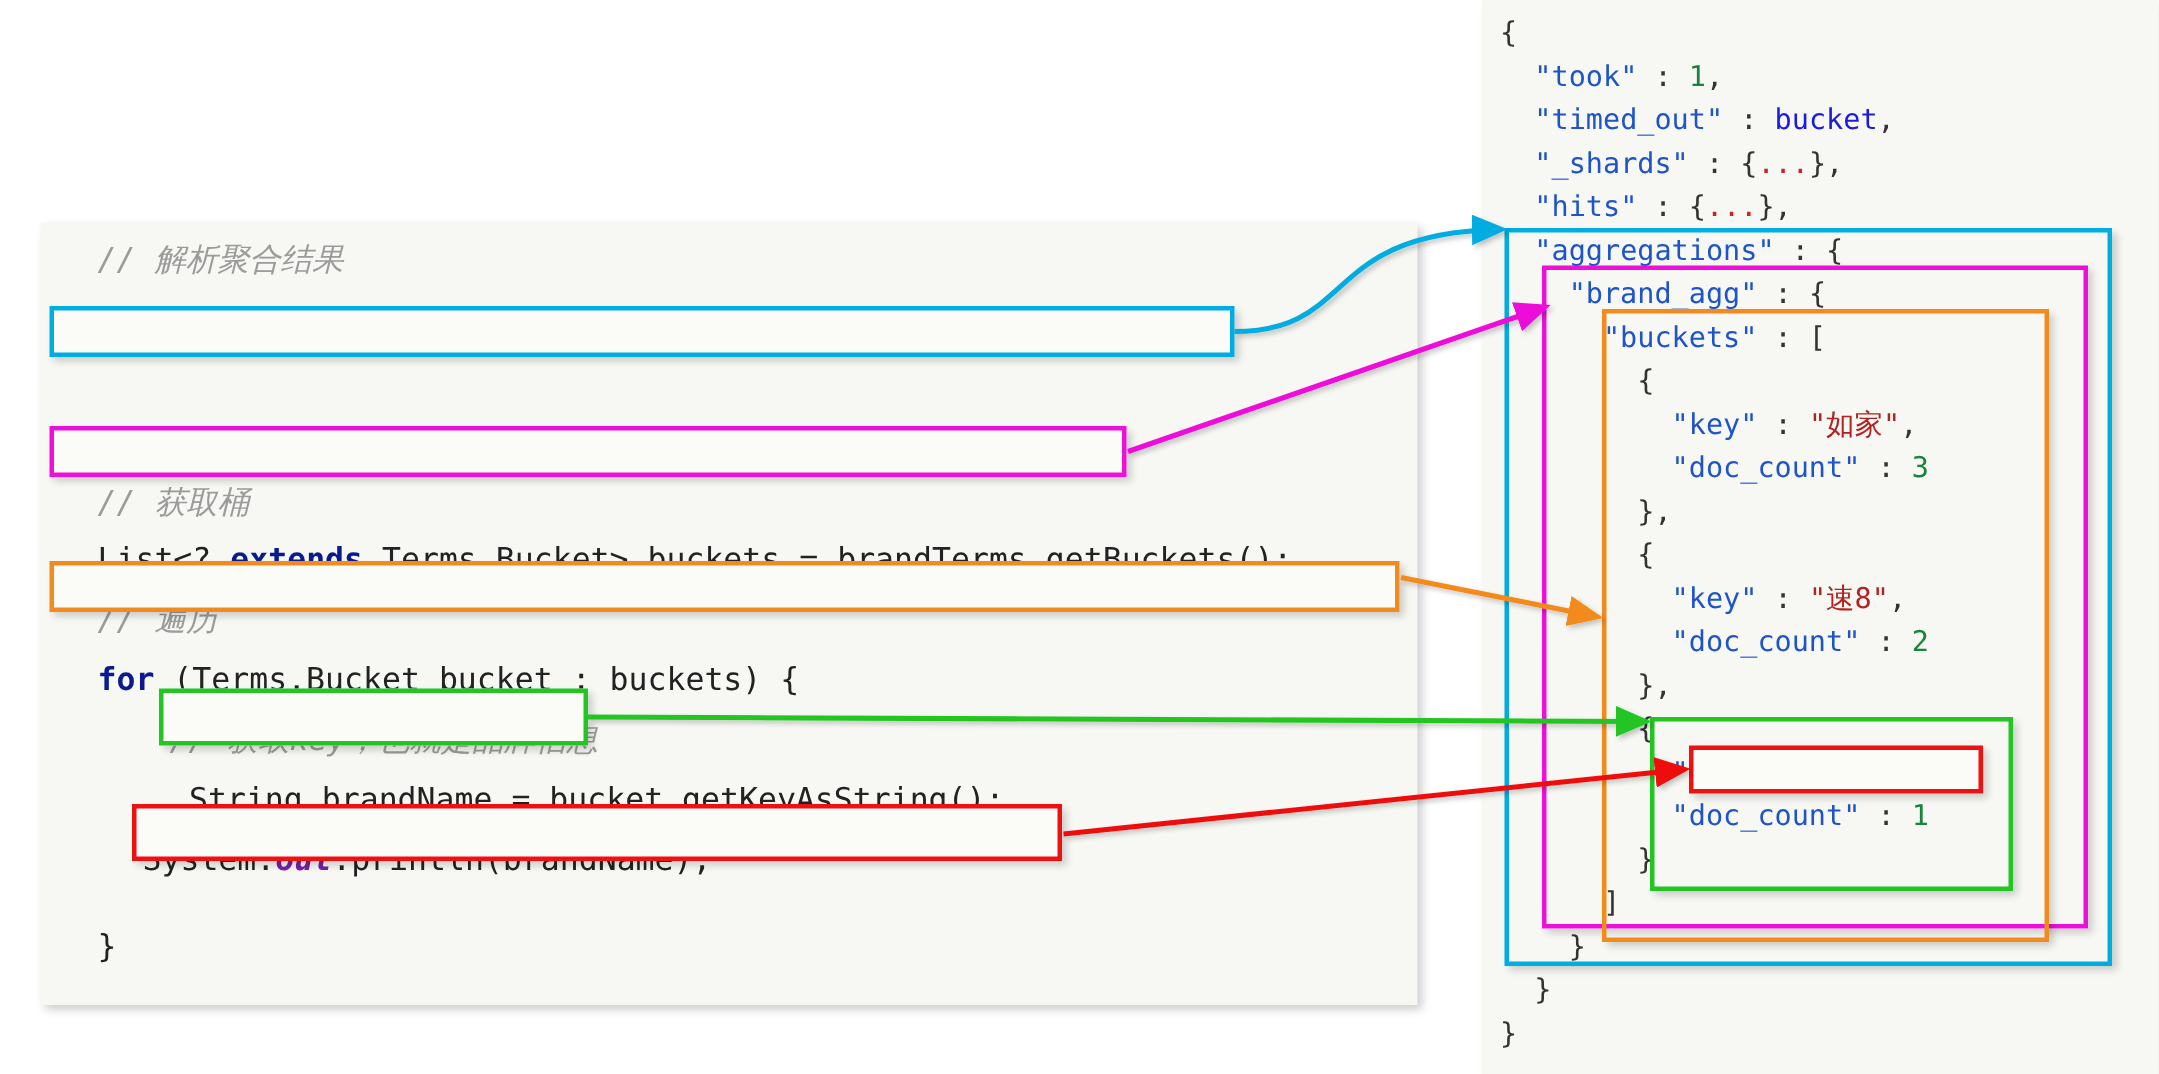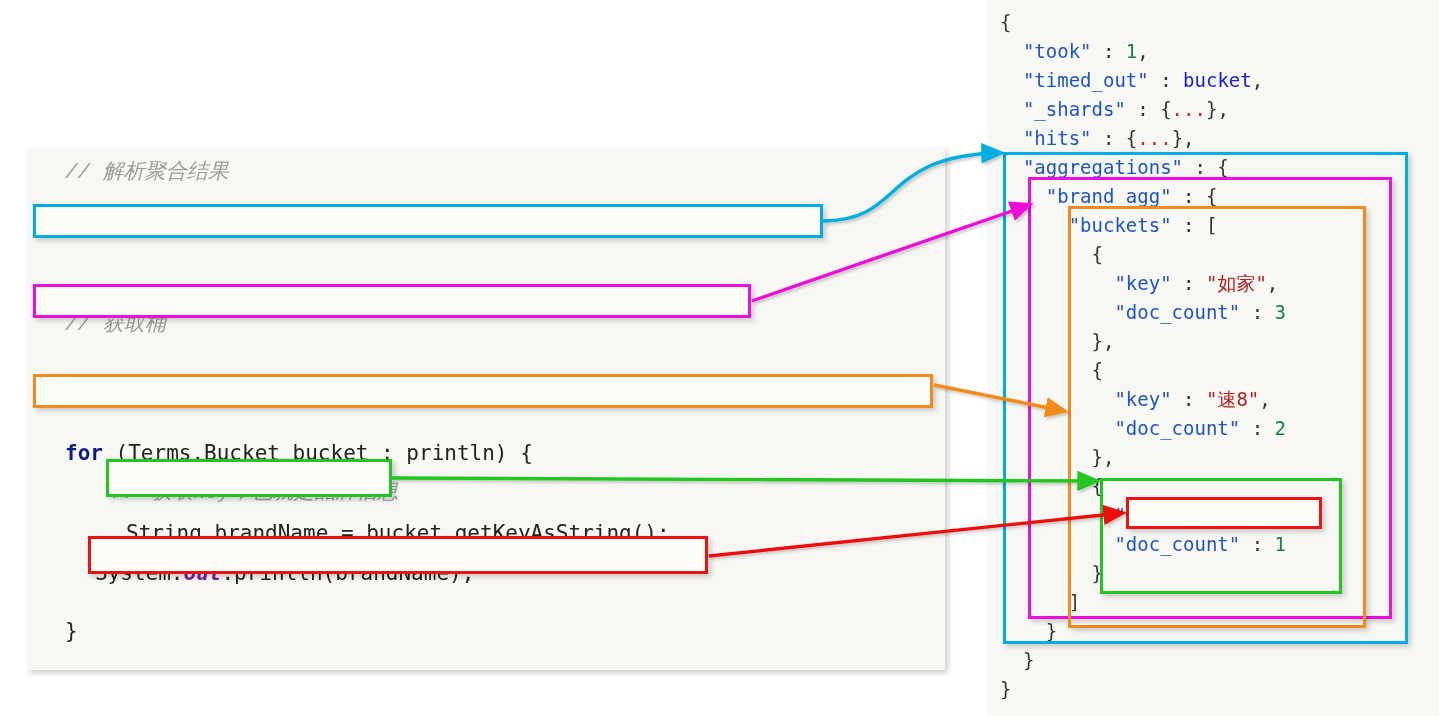--- a/index.html
+++ b/index.html
@@ -31,21 +31,21 @@
   
   .code-line {
     position: absolute;
     left: 0; right: 0;
     height: 34px;
     line-height: 34px;
     font-size: 21px;
     white-space: pre;
     color: #222222;
   }
-  .cmt { color: #9b9b9b; font-style: italic; font-family: Liberation Mono, monospace; }
+  .cmt { color: #9b9b9b; font-style: italic; }
   .kw  { color: #0b1a8f; font-weight: bold; }
   .str { color: #0d7012; font-weight: bold; }
   .fld { color: #7a1fa2; font-weight: bold; font-style: italic; }
 
   
   .json-line {
     position: absolute;
     left: 0; right: 0;
     height: 29px;
     line-height: 29px;
@@ -81,25 +81,27 @@
 <body>
 
 <div class="panel" id="code-panel">
 
   <div class="code-line cmt" style="top:8px;  left:38px;">// 解析聚合结果</div>
   <div class="code-line" style="top:48px; left:38px;">Aggregations aggregations = response.getAggregations();</div>
   <div class="code-line cmt" style="top:88px; left:38px;margin-top:48px;">// 根据名称获取聚合结果</div>
 
   <div class="code-line" style="top:128px; left:38px;"><span>Terms brandTerms = aggregations.get(</span><span class="str">"brand_agg"</span><span>);</span></div>
 
-  <div class="code-line cmt" style="top:160px; left:38px;">// 获取桶</div>
+  <div class="code-line cmt" style="top:170px; left:38px;">// 获取桶</div>
 
+  <div class="code-line" style="top:208px; left:38px;"><span>List&lt;? </span><span class="kw">extends</span><span> Terms.Bucket&gt; buckets = brandTerms.getBuckets();</span></div>
 
+  <div class="code-line cmt" style="top:248px; left:38px;">// 遍历</div>
 
-  <div class="code-line" style="top:288px; left:38px;"><span class="kw">for</span><span> (Terms.Bucket bucket : println) {</span></div>
+  <div class="code-line" style="top:288px; left:38px;"><span class="kw">for</span><span> (Terms.Bucket bucket : buckets) {</span></div>
 
   <div class="code-line cmt" style="top:328px; left:86px;">// 获取key，也就是品牌信息</div>
   <div class="code-line" style="top:368px; left:68px;margin-left:31px;">String brandName = bucket.getKeyAsString();</div>
 
   <div class="code-line" style="top:408px; left:68px;"><span>System.</span><span class="fld">out</span><span>.println(brandName);</span></div>
 
   <div class="code-line" style="top:466px; left:38px;">}</div>
 </div>
 
 <div class="hl filled" style="left:33px;  top:204px; width:790px; height:34px; border:3px solid #00ace0;"></div>

